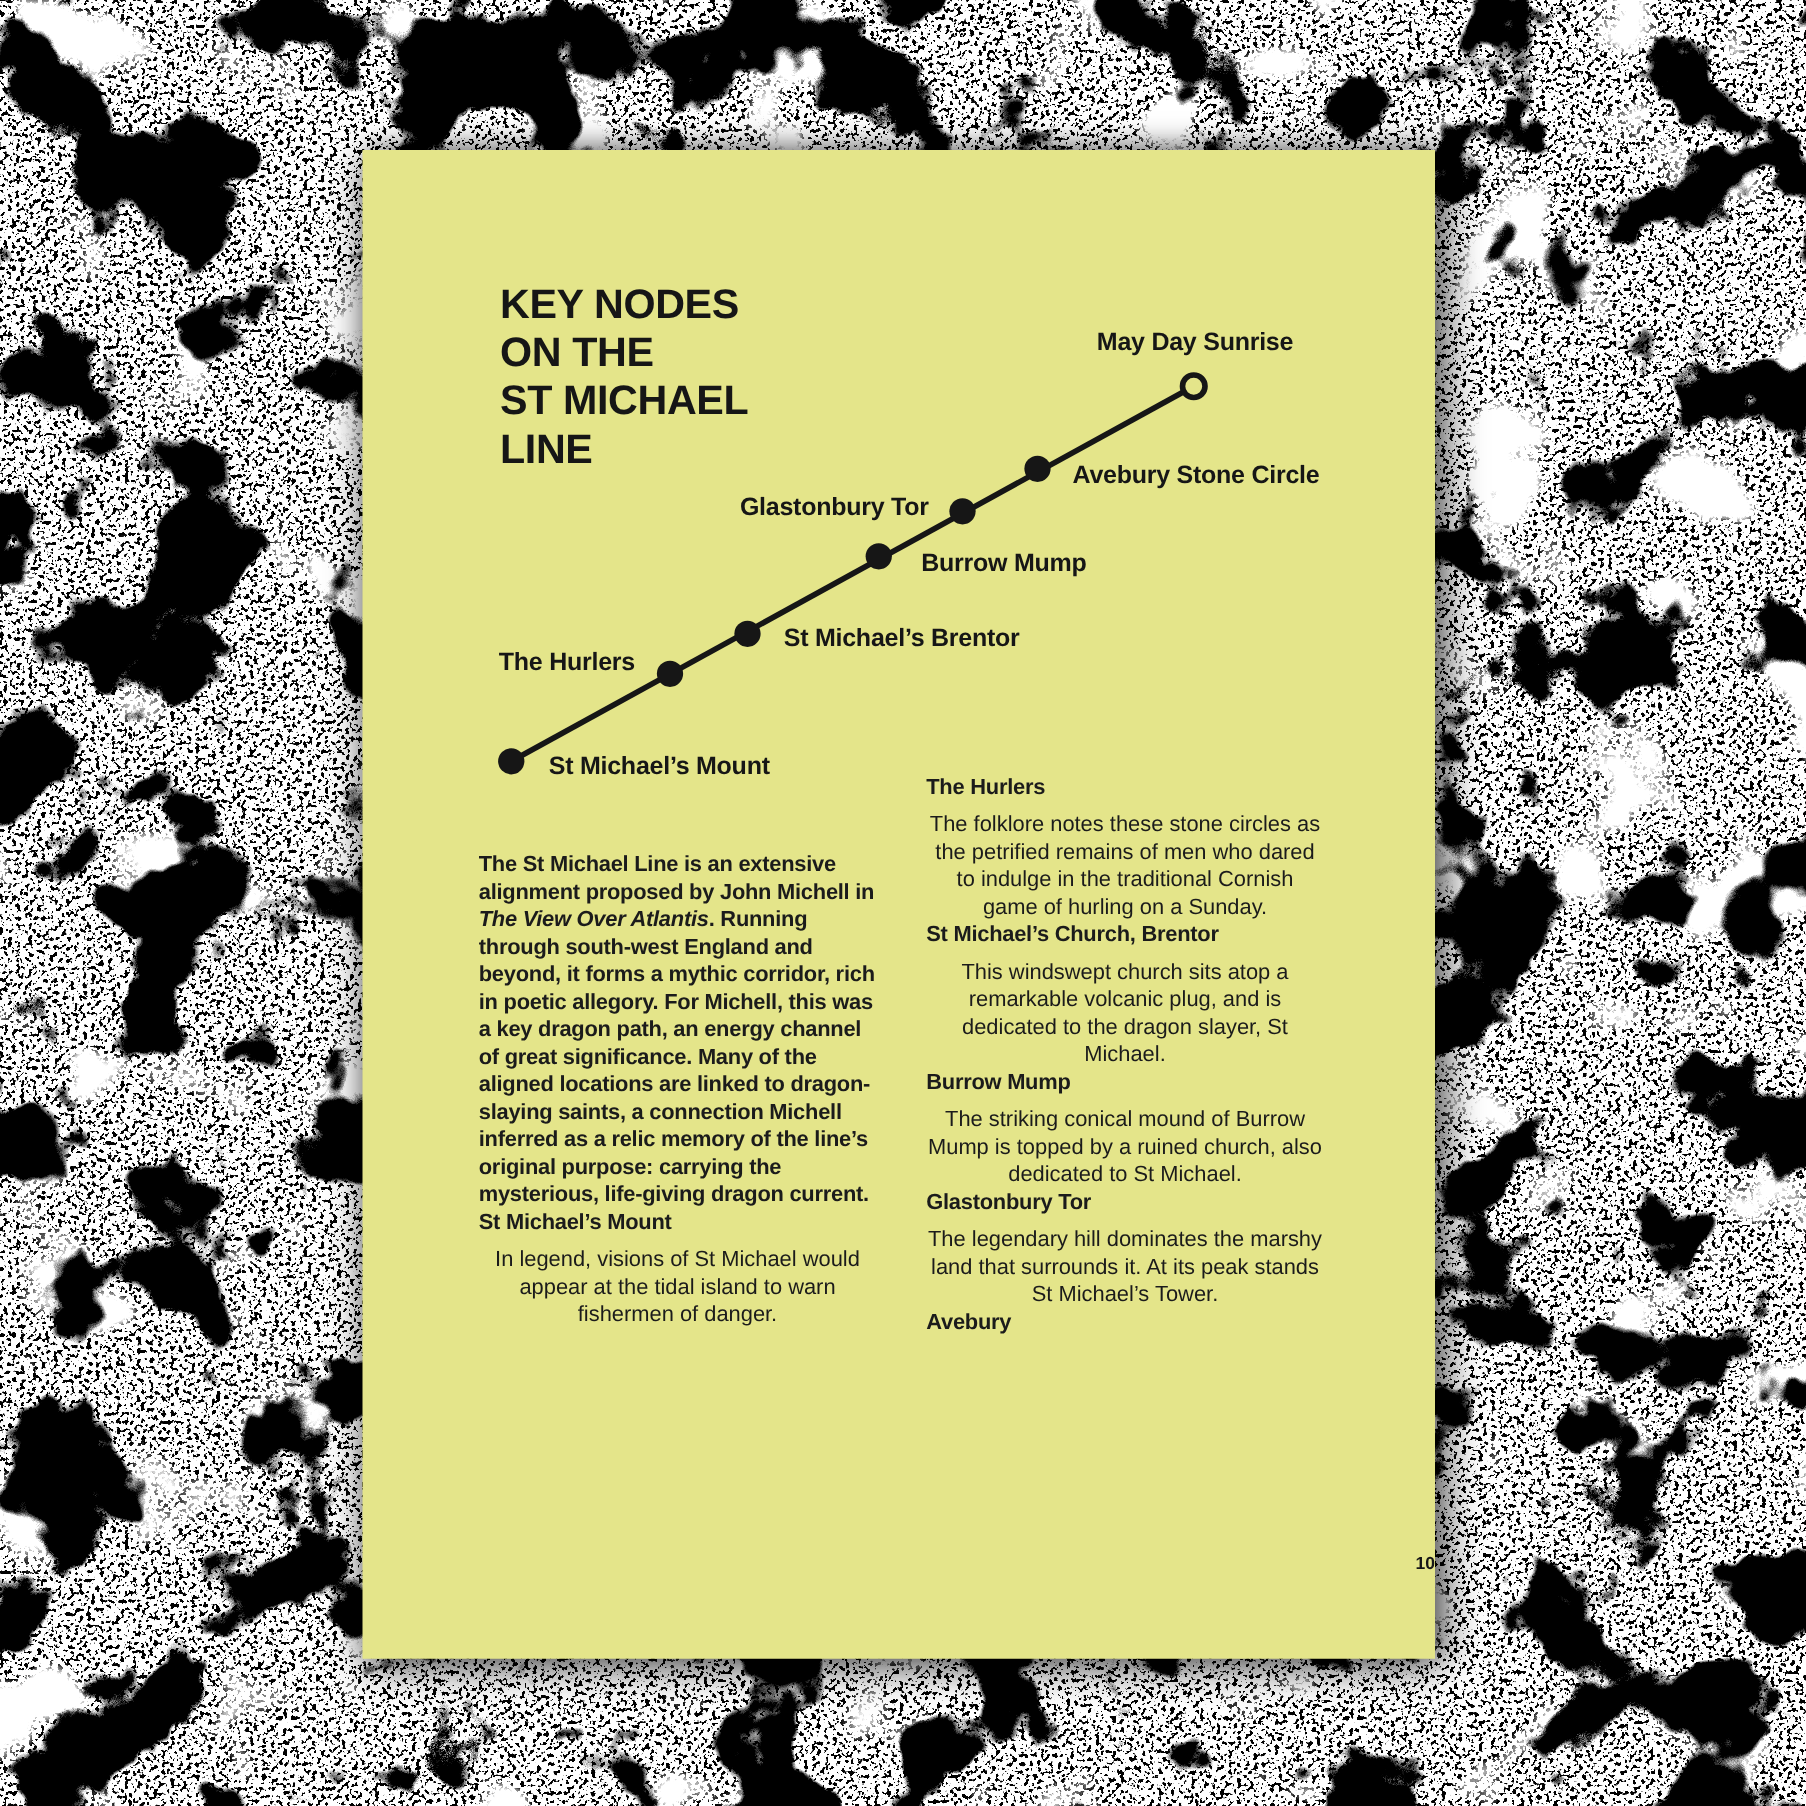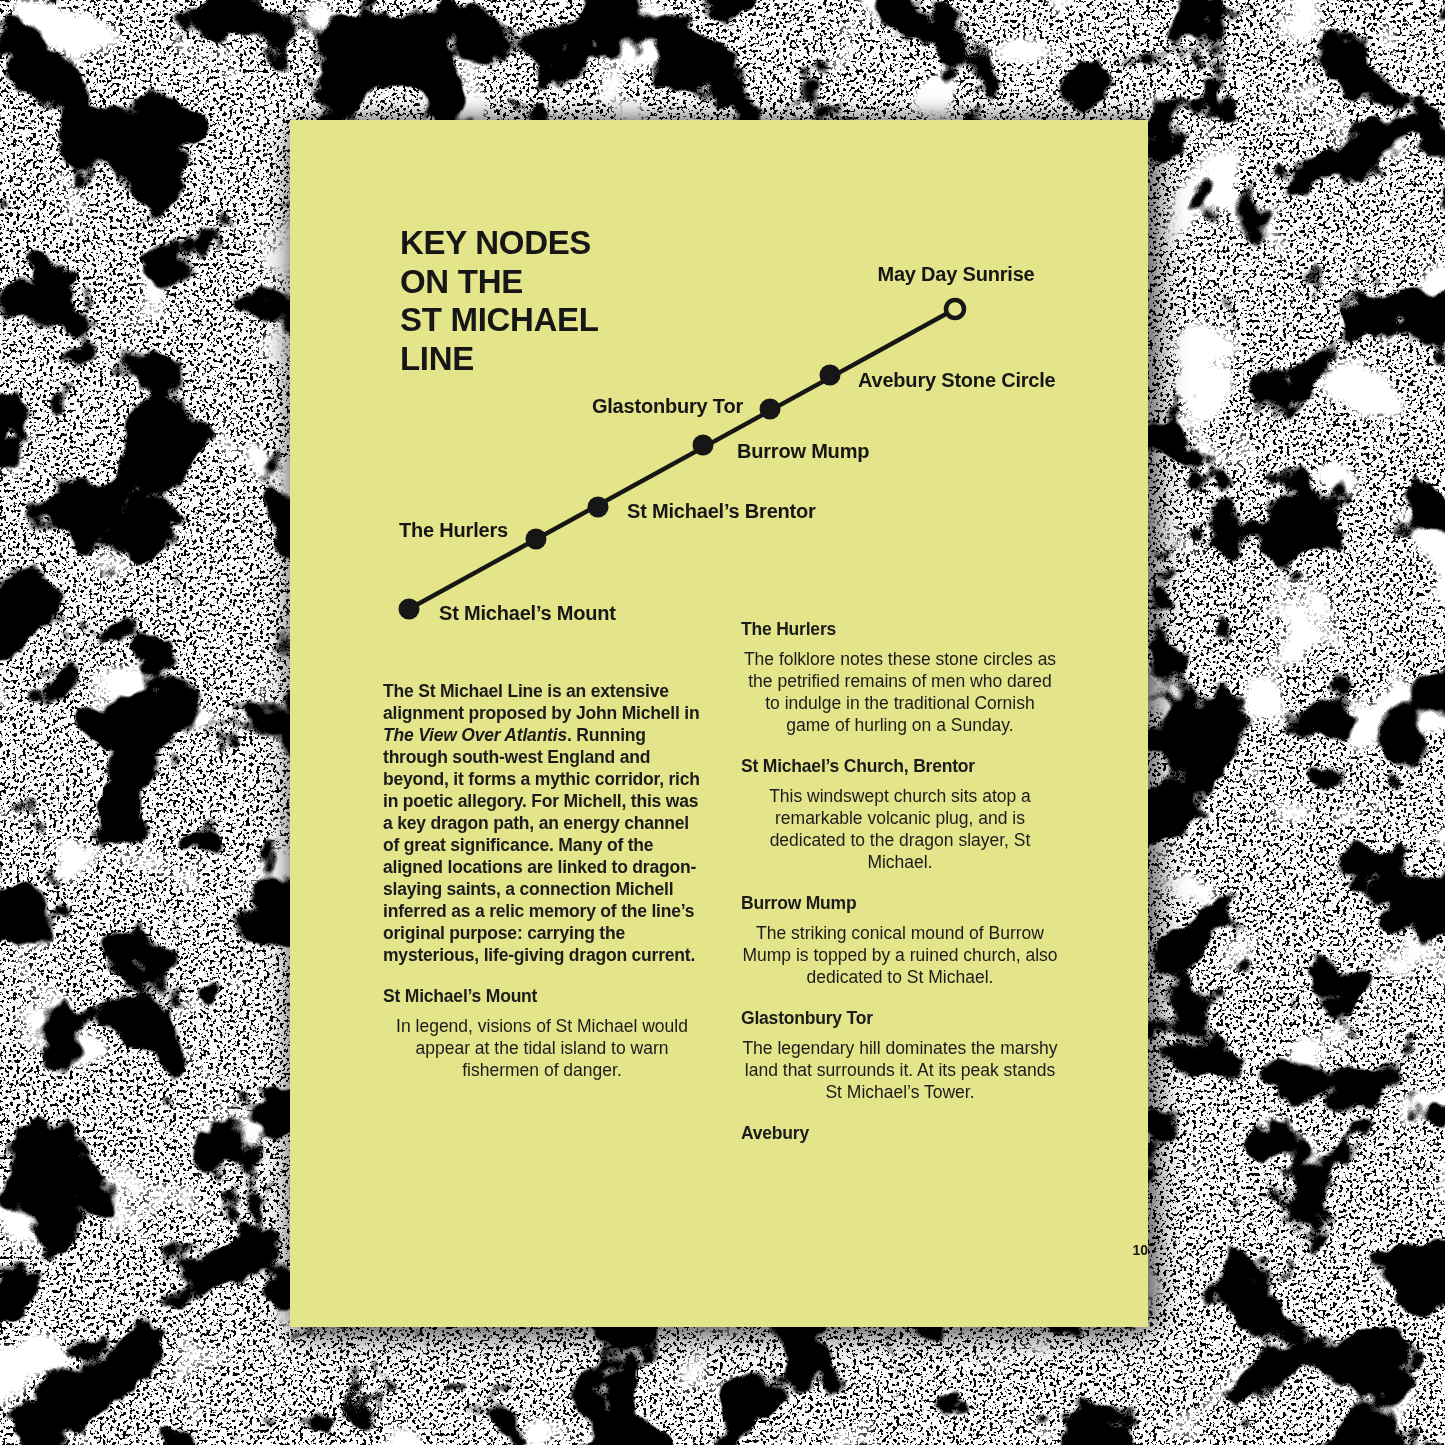--- a/index.html
+++ b/index.html
@@ -30,21 +30,21 @@
   .nlabel.ralign{transform:translateX(-100%);}
   .nlabel.calign{transform:translateX(-50%);}
   .col{
     position:absolute;width:318px;color:#1b1b1b;
     font-size:17.5px;line-height:22px;
   }
   .col-left{left:93px;top:560px;}
   .col-right{left:451px;top:498px;}
   .intro{margin:0 0 0 0;font-weight:700;letter-spacing:-0.2px;}
   .intro em{font-style:italic;margin-top:28px;}
-  .sec{margin-top:19px;}
+  .sec{}
   .sec h3{margin:0 0 8px 0;font-size:17.5px;line-height:22px;font-weight:700;letter-spacing:-0.2px;}
   .sec p{margin:0;text-align:center;}
   .pageno{
     position:absolute;left:0;top:1122px;width:858px;text-align:right;
     font-size:14px;font-weight:700;color:#161616;
   }
 </style>
 </head>
 <body>
 

